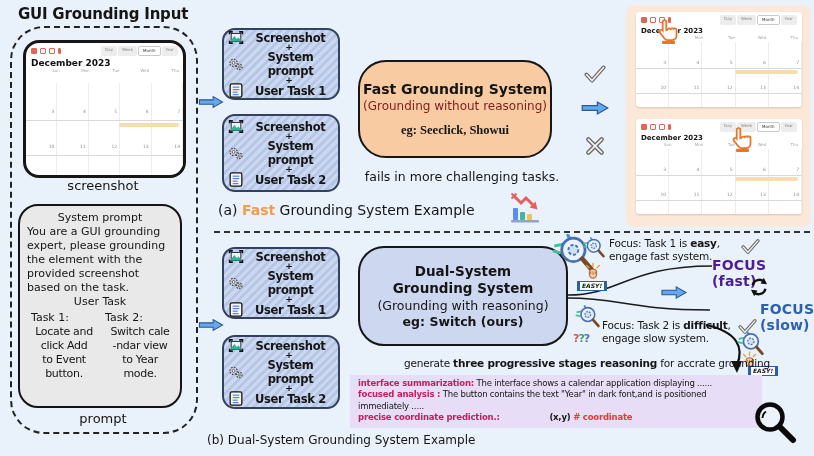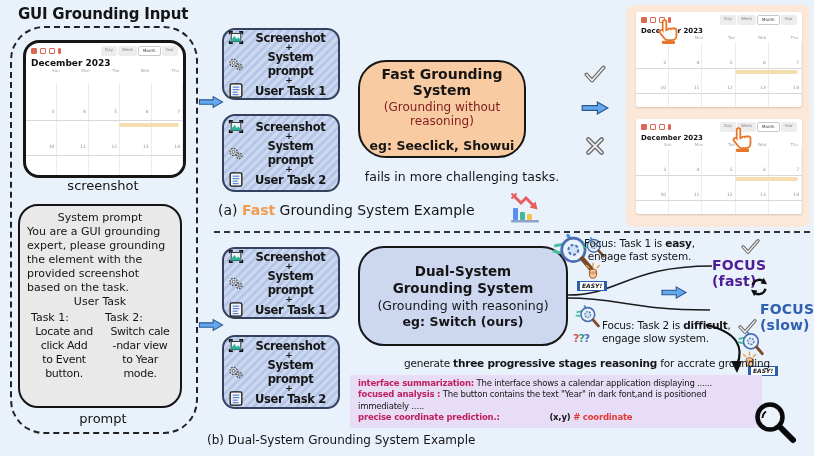--- a/index.html
+++ b/index.html
@@ -57,25 +57,25 @@
   .unit-row .txt{flex:1;text-align:center;}
   .unit-plus{text-align:center;font-size:9px;font-weight:bold;line-height:5px;margin-left:16px;}
   .uicon{width:16px;height:15px;flex:0 0 16px;}
   .uicon svg{width:100%;height:100%;}
 
   
   .blue-arrow svg{width:100%;height:100%;}
   .mark svg{width:100%;height:100%;}
 
   
-  .fast-box{left:358px;top:60px;width:168px;height:98px;background:#f8cba2;border:2.5px solid #161616;border-radius:28px;
+  .fast-box{left:358px;top:60px;width:194px;height:98px;background:#f8cba2;border:2.5px solid #161616;border-radius:28px;
             display:flex;flex-direction:column;justify-content:center;text-align:center;box-sizing:border-box;}
   .fast-box .t1{font-size:14px;font-weight:bold;}
   .fast-box .t2{font-size:12px;color:#7f1d1d;margin-top:2px;}
-  .fast-box .t3{font-size:12.5px;font-weight:600;margin-top:10px;}
+  .fast-box .t3{font-size:12.5px;font-weight:600;margin-top:10px;font-family:Liberation Serif, serif;}
   .fails-text{left:352px;top:169px;width:220px;text-align:center;font-size:12.5px;font-weight:500;}
   .caption-a{left:218px;top:202px;font-size:14px;}
   .caption-a .hl{color:#f09c4f;font-weight:600;}
   .results-panel{left:626px;top:5px;width:184px;height:222px;background:#fbe8d8;border-radius:8px;}
   .cursor{width:22px;height:26px;}
   .cursor svg{width:100%;height:100%;}
   .divider{left:214px;top:231px;width:596px;border-top:2px dashed #333;}
 
   
   .dual-box{left:358px;top:246px;width:210px;height:100px;background:#cdd7f0;border:2.5px solid #161616;border-radius:26px;
@@ -468,21 +468,21 @@
 
   <div class="abs" style="left:581px;top:236px;width:24px;height:24px;">
     <svg viewBox="0 0 32 32" width="24" height="24">
         <path d="M4 10l5-1M3 14l4 1" stroke="#45c09f" stroke-width="2.2" stroke-linecap="round"></path>
         <path d="M13 2.5l2 3" stroke="#4f8fe0" stroke-width="2.4" stroke-linecap="round"></path>
         <circle cx="17" cy="13" r="8.5" fill="#e9f1fc" stroke="#4a6fae" stroke-width="2"></circle>
         <circle cx="17" cy="13" r="3.6" fill="#cfe0f5" stroke="#4a6fae" stroke-width="1.4" stroke-dasharray="2.2 1.4"></circle>
         <path d="M23.5 19.5L30 27" stroke="#7a4a28" stroke-width="3.4" stroke-linecap="round"></path>
       </svg>
   </div>
-  <div class="abs branch-text" style="left:584px;top:237px;text-align:center;">
+  <div class="abs branch-text" style="left:609px;top:237px;">
     <span>Focus: Task 1 is </span><b>easy</b><span>,</span><br>
     <span>engage fast system.</span>
   </div>
   <div class="abs" style="left:584px;top:262px;width:18px;height:18px;">
     <svg viewBox="0 0 20 20" width="18" height="18">
         <path d="M3 4l2.5 2.5M10 1.5V5M17 4l-2.5 2.5" stroke="#e8a13c" stroke-width="1.6" stroke-linecap="round"></path>
         <path d="M6 11c0-1.8 1.5-3 4-3s4 1.2 4 3v3a4 4 0 0 1-8 0z" fill="#f7cba3" stroke="#b06a30" stroke-width="1.2"></path>
         <path d="M7.5 10.5v3M10 10.5v3.5M12.5 10.5v3" stroke="#b06a30" stroke-width="1"></path>
       </svg>
   </div>

